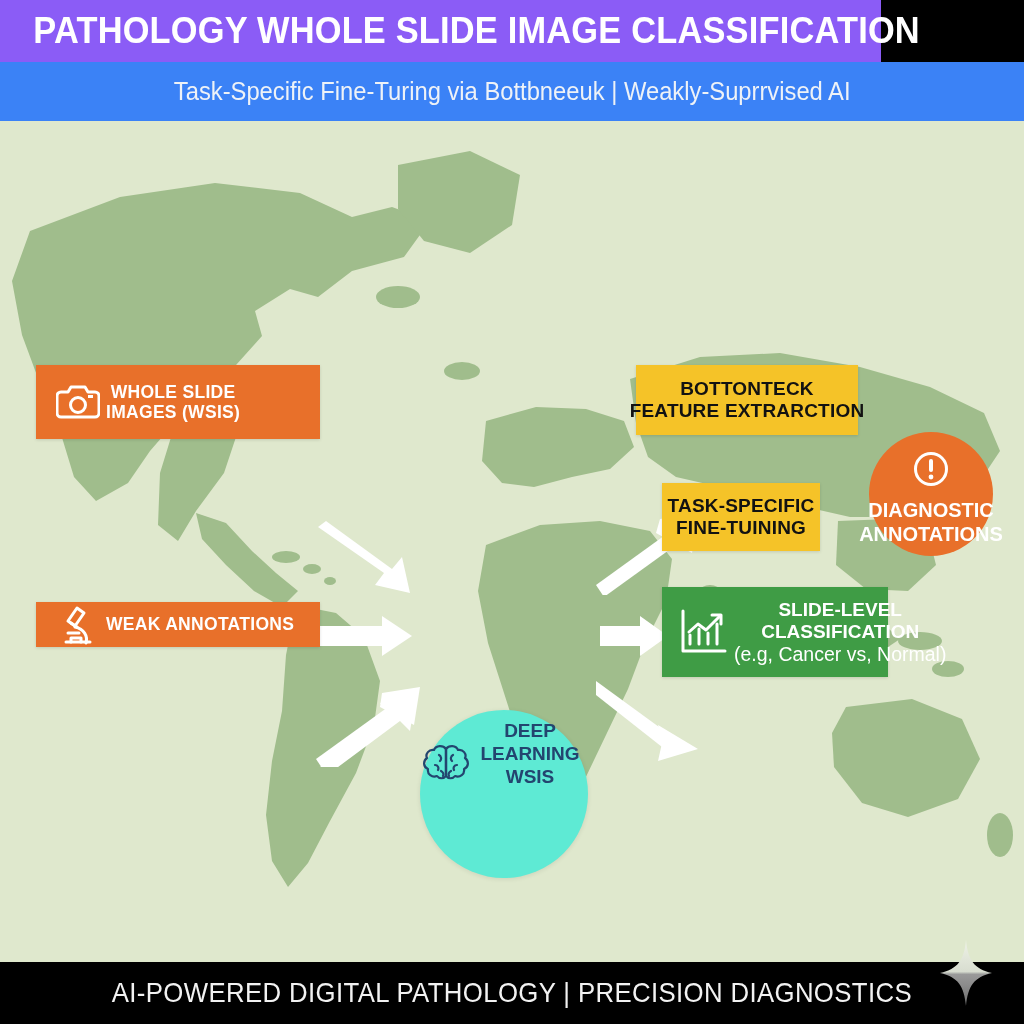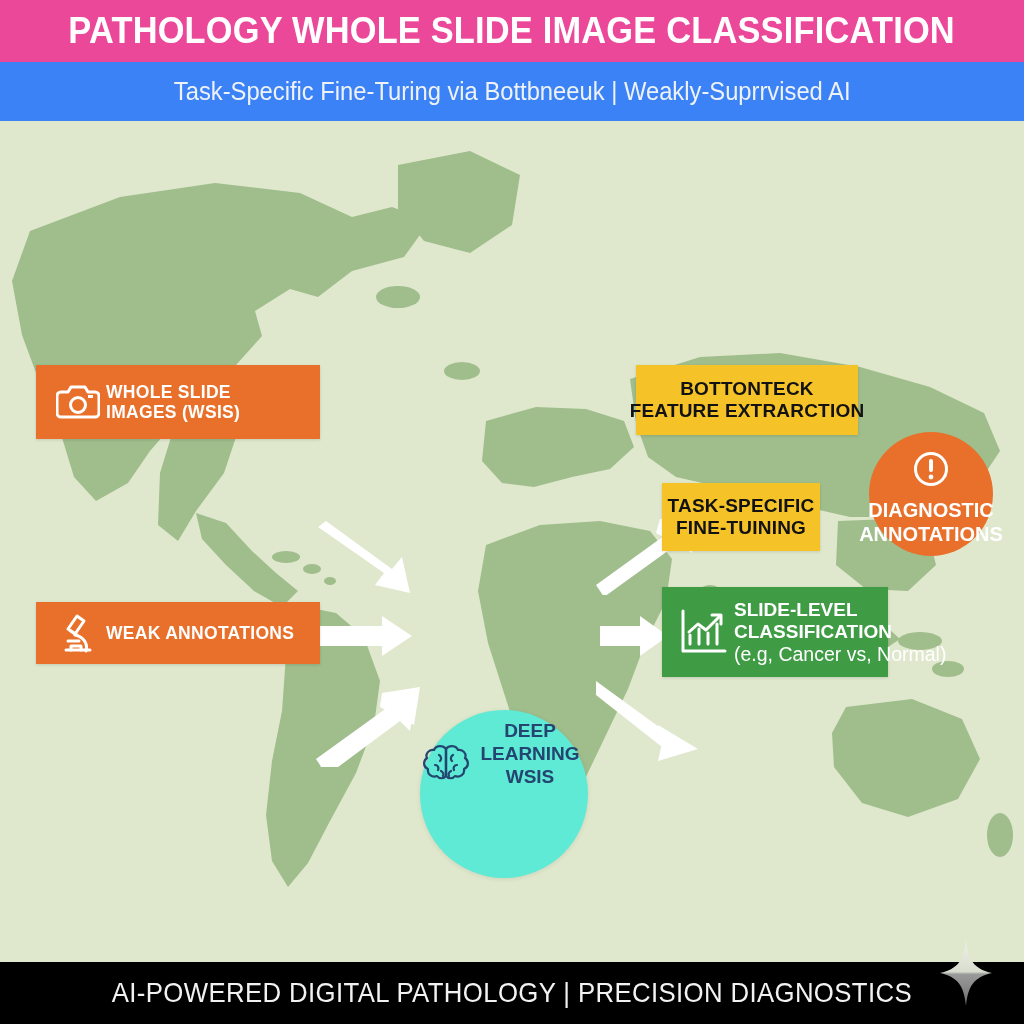--- a/index.html
+++ b/index.html
@@ -9,23 +9,23 @@
   }
   #poster{
     position:relative;
     width:1024px;height:1024px;
     overflow:hidden;
     background:#000;
   }
 
   
   .title-bar{
-    position:absolute;left:0;top:0;width:1024px;height:62px;
-    background:#ec4899;
-    display:flex;align-items:center;justify-content:center;
+    position:absolute;left:0;top:0;width:881px;height:62px;
+    background:#8b5cf6;
+    display:flex;align-items:center;justify-content:flex-start;
   }
   .title-bar .title{
     color:#ffffff;
     font-size:37px;
     font-weight:bold;
     letter-spacing:0.2px;
     transform:scaleX(0.93);
     white-space:nowrap;
   }
   .subtitle-bar{
@@ -52,20 +52,21 @@
     opacity:1;
   }
   .map path, .map ellipse, .map polygon{ fill:#a0bd8c; }
 
   
   .node{position:absolute;box-sizing:border-box;}
 
   .box{
     display:flex;align-items:center;
     box-shadow:0 1px 3px rgba(0,0,0,.13);
+    text-align:center;
   }
   .box .ico{flex:0 0 auto;display:flex;align-items:center;justify-content:center;}
   .box .txt{line-height:1.16;}
 
   
   .box-orange{background:#e8702a;}
   .box-orange .txt{
     color:#fff;font-weight:bold;font-size:17.5px;letter-spacing:.3px;
   }
 
@@ -253,21 +254,21 @@
           <circle cx="22" cy="21" r="7.5" fill="none" stroke="#ffffff" stroke-width="3"></circle>
           <rect x="32" y="11" width="5" height="3" fill="#ffffff"></rect>
         </svg>
       </div>
       <div class="txt">
         <div>WHOLE SLIDE</div>
         <div>IMAGES (WSIS)</div>
       </div>
     </div>
 
-    <div class="node box box-orange" style="left:36px;top:481px;width:284px;height:62px;padding:0 14px;">
+    <div class="node box box-orange" style="left:36px;top:481px;width:284px;height:45px;padding:0 14px;">
       <div class="ico" style="width:56px;height:48px;">
         <svg width="40" height="42" viewBox="0 0 40 42">
           <g fill="none" stroke="#ffffff" stroke-width="3" stroke-linecap="round" stroke-linejoin="round">
             <path d="M19 4 l7 5 -9 13 -7 -5 z"></path>
             <path d="M13 19 l6 4"></path>
             <path d="M17 23 c9 2 13 9 11 16"></path>
             <path d="M10 29 h11"></path>
             <path d="M8 38 h24"></path>
             <path d="M13 38 v-4 h10 v4"></path>
           </g>

